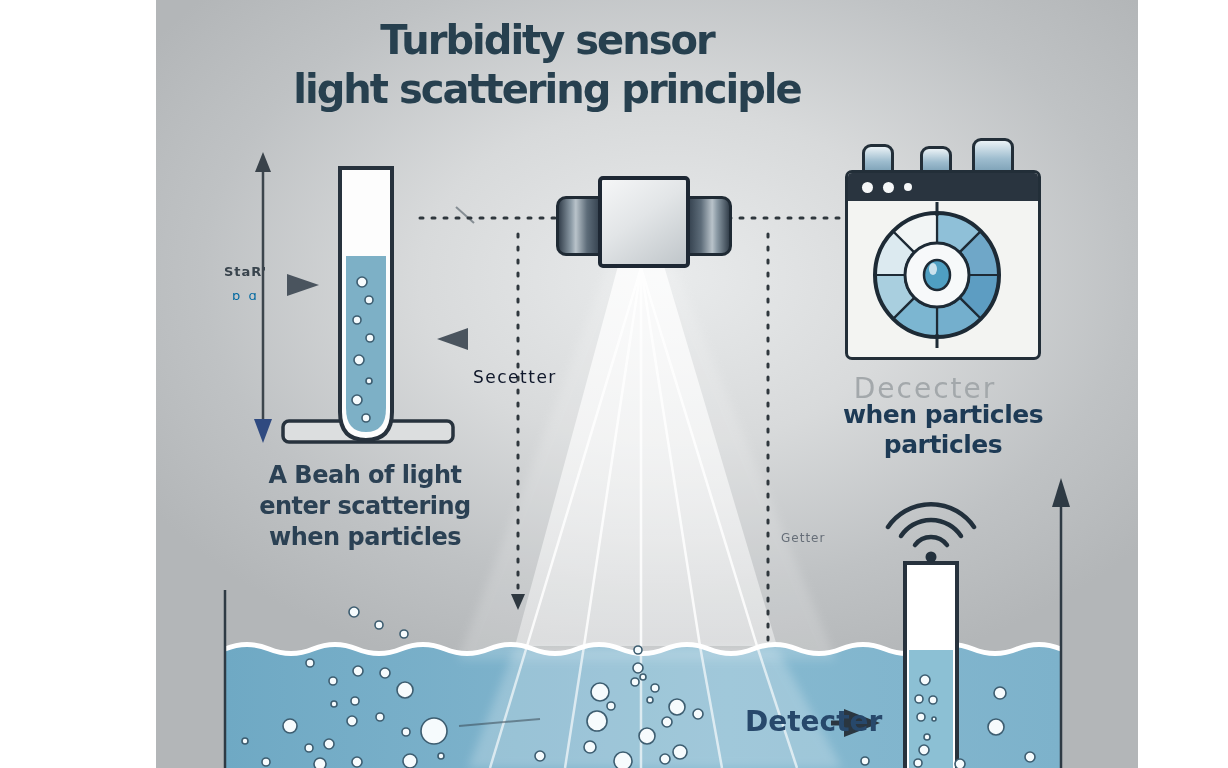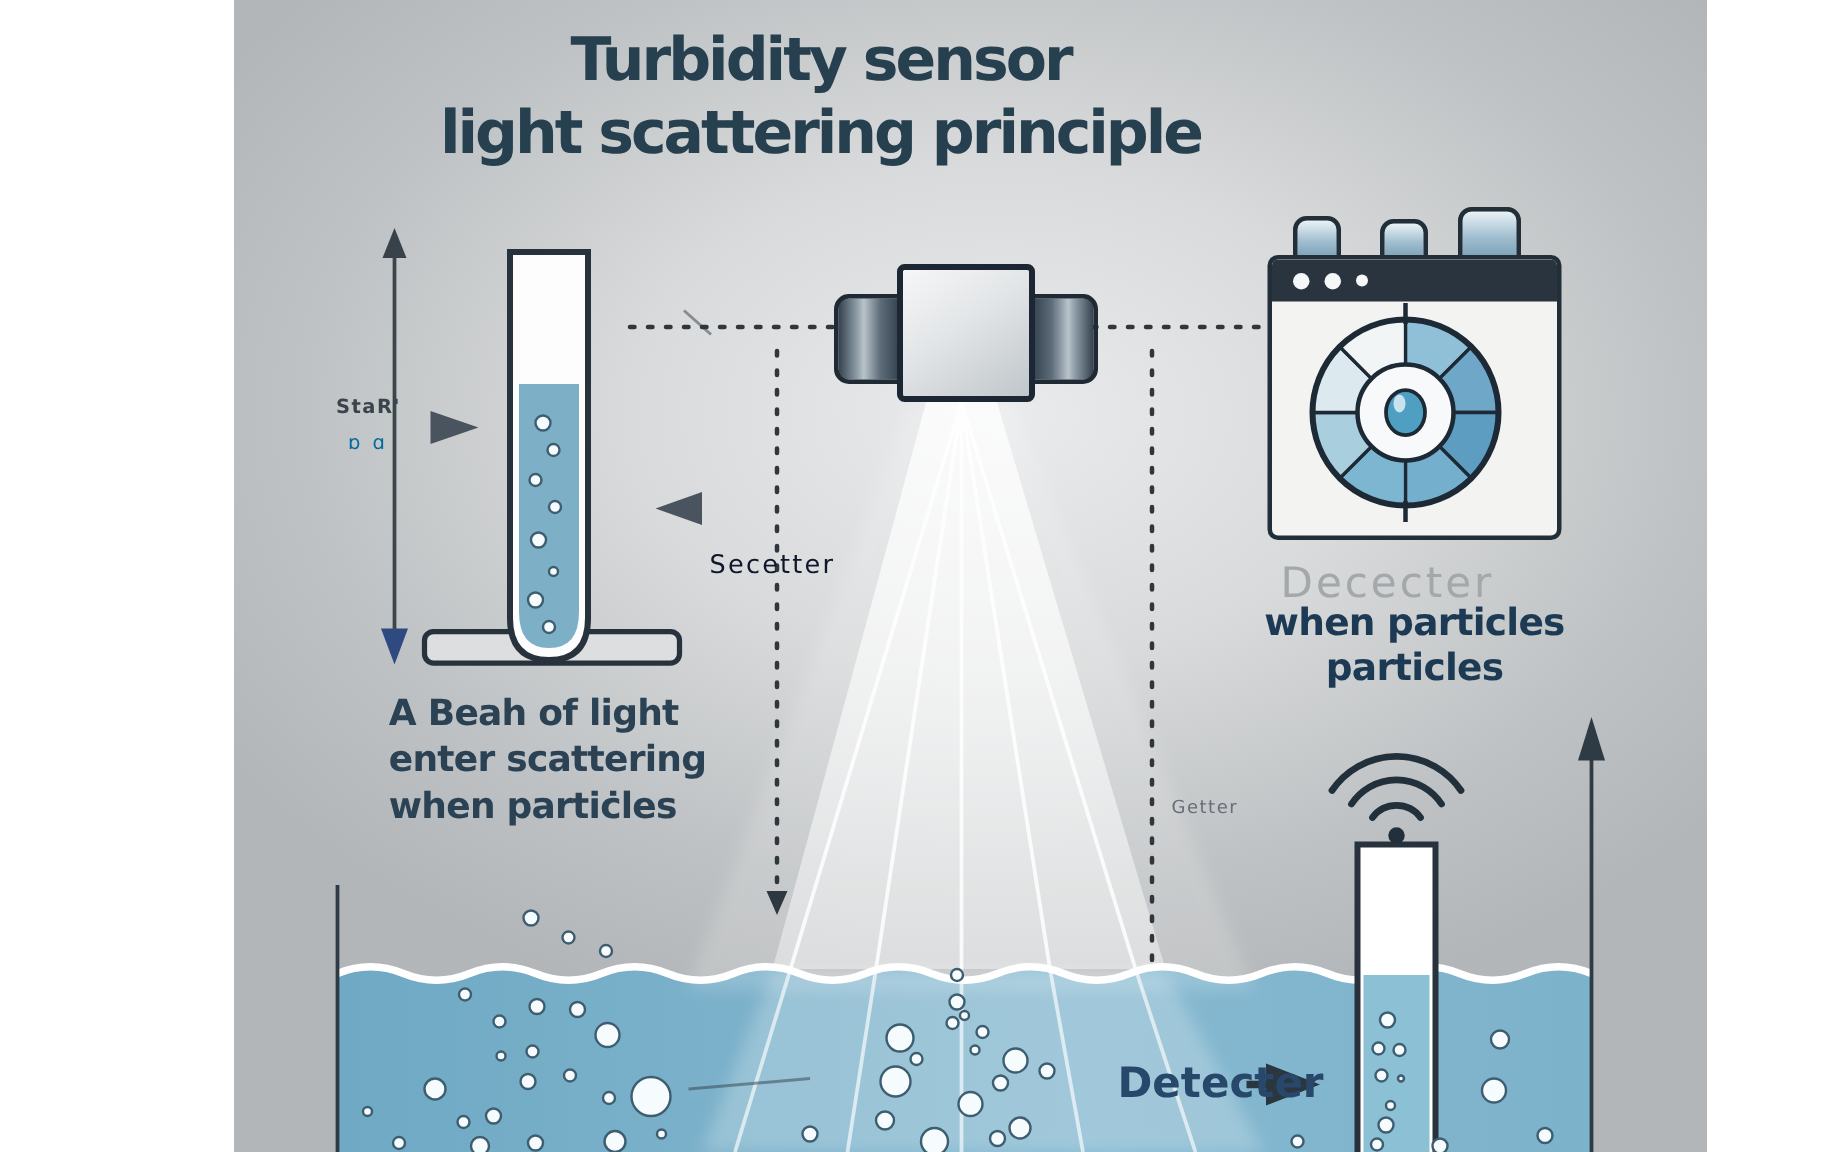--- a/index.html
+++ b/index.html
@@ -8,21 +8,21 @@
   #canvas{position:absolute;left:156px;top:0;width:982px;height:768px;
           background:radial-gradient(ellipse 620px 420px at 52% 36%, #e9ebec 0%, #d8dadb 40%, #bfc2c4 75%, #b3b6b8 100%);}
   #scene{position:absolute;left:0;top:0;pointer-events:none;}
   .lbl{position:absolute;white-space:nowrap;}
   #title{position:absolute;left:156px;top:16px;width:782px;text-align:center;
          color:#27404f;font-weight:bold;font-size:40px;line-height:49px;letter-spacing:-2px;}
   .cap-navy{color:#2b4154;font-weight:600;}
   #star-label{left:224px;top:264px;font-size:13px;font-weight:600;color:#39444d;letter-spacing:1px;text-align:right;}
   #star-sub{left:232px;top:288px;font-size:13px;color:#0369a1;letter-spacing:2px;}
   #secetter-label{left:473px;top:326px;font-size:17px;color:#0f172a;letter-spacing:1.5px;margin-top:41px;}
-  #beam-caption{left:365px;top:460px;transform:translateX(-50%);text-align:left;
+  #beam-caption{left:365px;top:460px;transform:translateX(-50%);text-align:center;
                 font-size:24px;line-height:31px;letter-spacing:-0.5px;}
   #getter-label{left:781px;top:531px;font-size:12px;color:#666e78;letter-spacing:1px;}
   #detector-title{left:925px;top:372px;transform:translateX(-50%);font-size:28px;color:#a3a8ab;letter-spacing:2px;}
   #detector-caption{left:943px;top:400px;transform:translateX(-50%);text-align:center;
                     font-size:25px;line-height:30px;letter-spacing:-0.5px;color:#1d3a55;font-weight:600;}
   #detecter-bottom{left:745px;top:705px;font-size:28px;color:#27486b;font-weight:600;}
   
   .barrel{position:absolute;top:196px;width:46px;height:60px;border:3px solid #1f2a34;box-sizing:border-box;}
   #barrel-left{left:556px;border-radius:10px 3px 3px 10px;
     background:linear-gradient(90deg,#35414d 0%,#8b9aa5 30%,#b9c3ca 42%,#5d6c79 70%,#364350 100%);}

